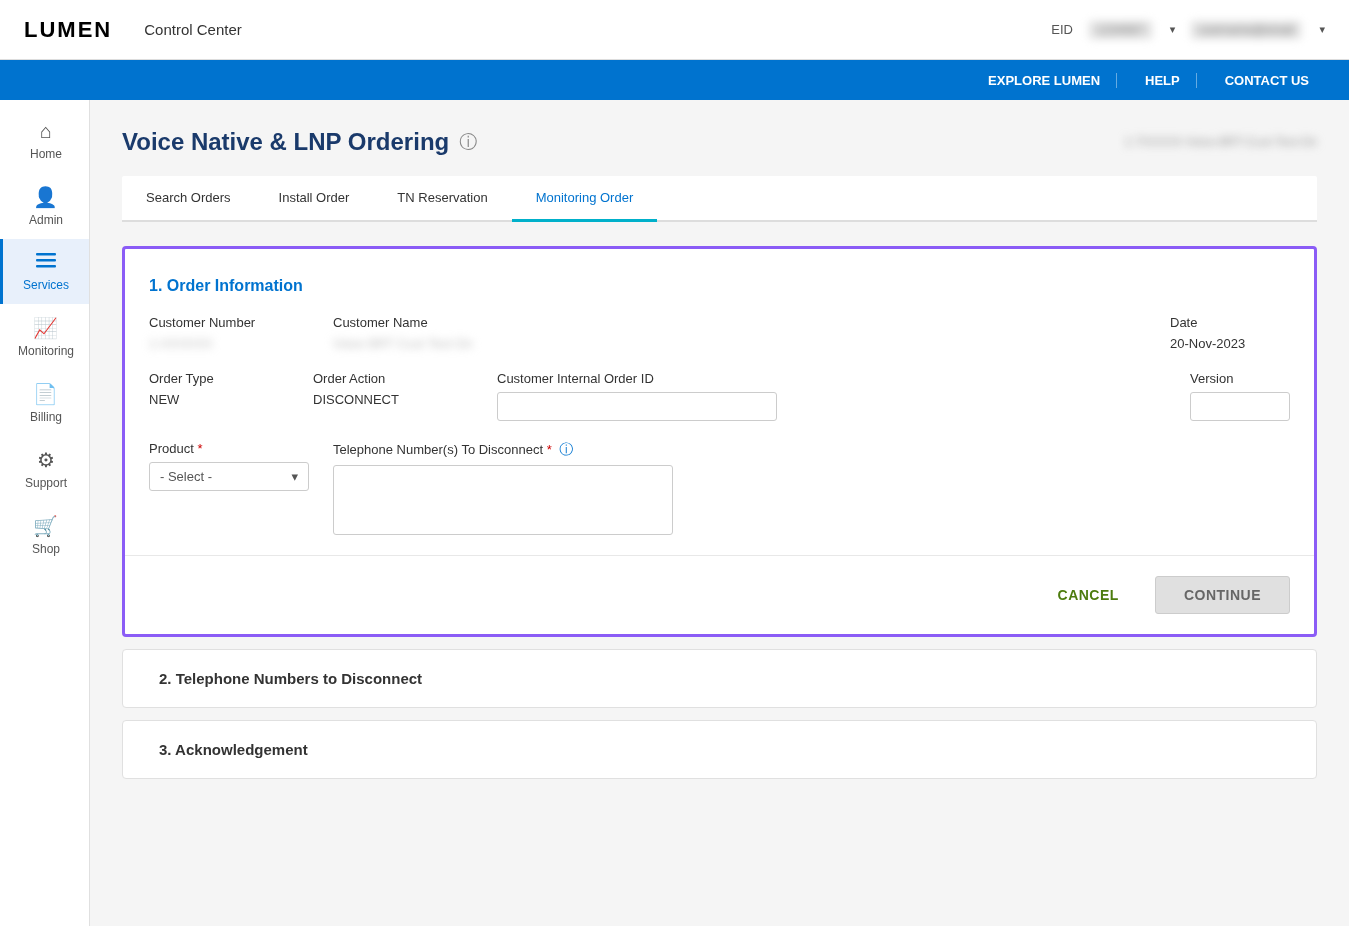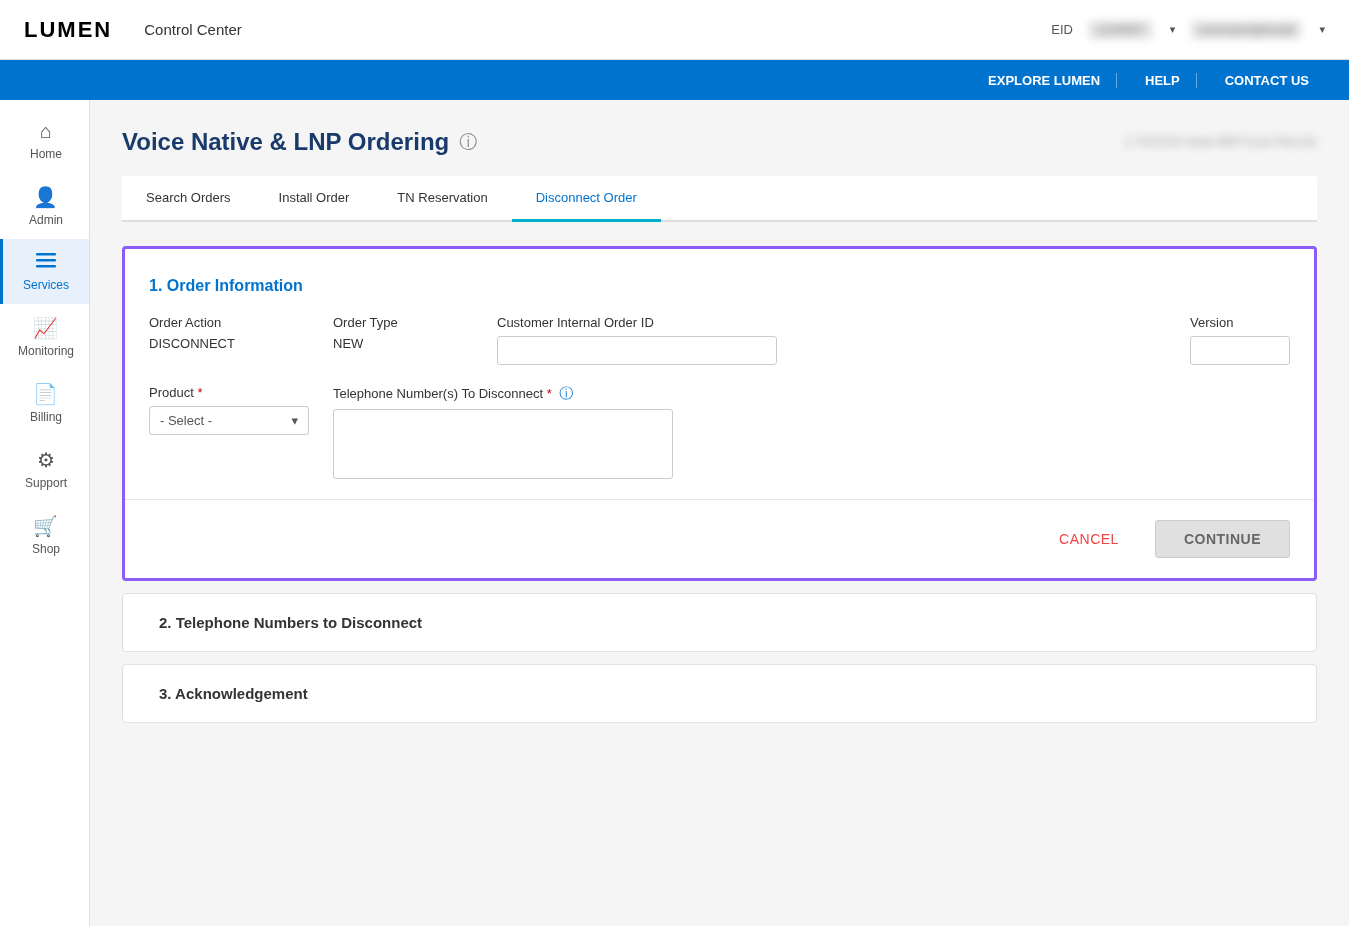--- a/index.html
+++ b/index.html
@@ -249,23 +249,23 @@
       justify-content: flex-end;
       align-items: center;
       padding: 20px 24px;
       gap: 12px;
       border-top: 1px solid #e8e8e8;
       margin-top: 8px;
     }
     .btn-cancel {
       background: transparent;
       border: none;
-      color: #ef4444;
+      color: #4d7c0f;
       font-size: 14px;
-      font-weight: 400;
+      font-weight: 700;
       cursor: pointer;
       padding: 10px 24px;
       letter-spacing: 0.5px;
     }
     .btn-continue {
       background: #e0e0e0;
       border: 1px solid #ccc;
       color: #666;
       font-size: 14px;
       font-weight: 700;
@@ -360,36 +360,50 @@
     <div class="page-header">
       <h1 class="page-title">Voice Native &amp; LNP Ordering</h1>
       <span class="help-icon">ⓘ</span>
       <span class="page-subtitle blurred">1-7XXXXX-Voice-BRT-Cust-Test-On</span>
     </div>
 
     <div class="tabs">
       <div class="tab">Search Orders</div>
       <div class="tab">Install Order</div>
       <div class="tab">TN Reservation</div>
-      <div class="tab active">Disconnect Order</div>
+      <div class="tab active">Monitoring Order</div>
     </div>
 
     <div class="section-card">
       <div class="form-area">
         <div class="section-title">1. Order Information</div>
 
-
         <div class="form-row">
+          <div class="form-field" style="min-width:160px;">
+            <label>Customer Number</label>
+            <span class="field-value blurred">1-XXXXXX</span>
+          </div>
+          <div class="form-field" style="flex:1;">
+            <label>Customer Name</label>
+            <span class="field-value blurred">Voice BRT Cust Test On</span>
+          </div>
+          <div class="form-field" style="min-width:120px;">
+            <label>Date</label>
+            <span class="field-value dark">20-Nov-2023</span>
+          </div>
+        </div>
+
+        <div class="form-row">
+          <div class="form-field" style="min-width:140px;">
+            <label>Order Type</label>
+            <span class="field-value dark">NEW</span>
+          </div>
           <div class="form-field" style="min-width:160px;">
             <label>Order Action</label>
             <span class="field-value dark">DISCONNECT</span>
-          </div>
-          <div class="form-field" style="min-width:140px;">
-            <label>Order Type</label>
-            <span class="field-value dark">NEW</span>
           </div>
           <div class="form-field" style="flex:1;">
             <label>Customer Internal Order ID</label>
             <input type="text" style="width: 280px;">
           </div>
           <div class="form-field" style="min-width:100px;">
             <label>Version</label>
             <input type="text" style="width: 100px;">
           </div>
         </div>

